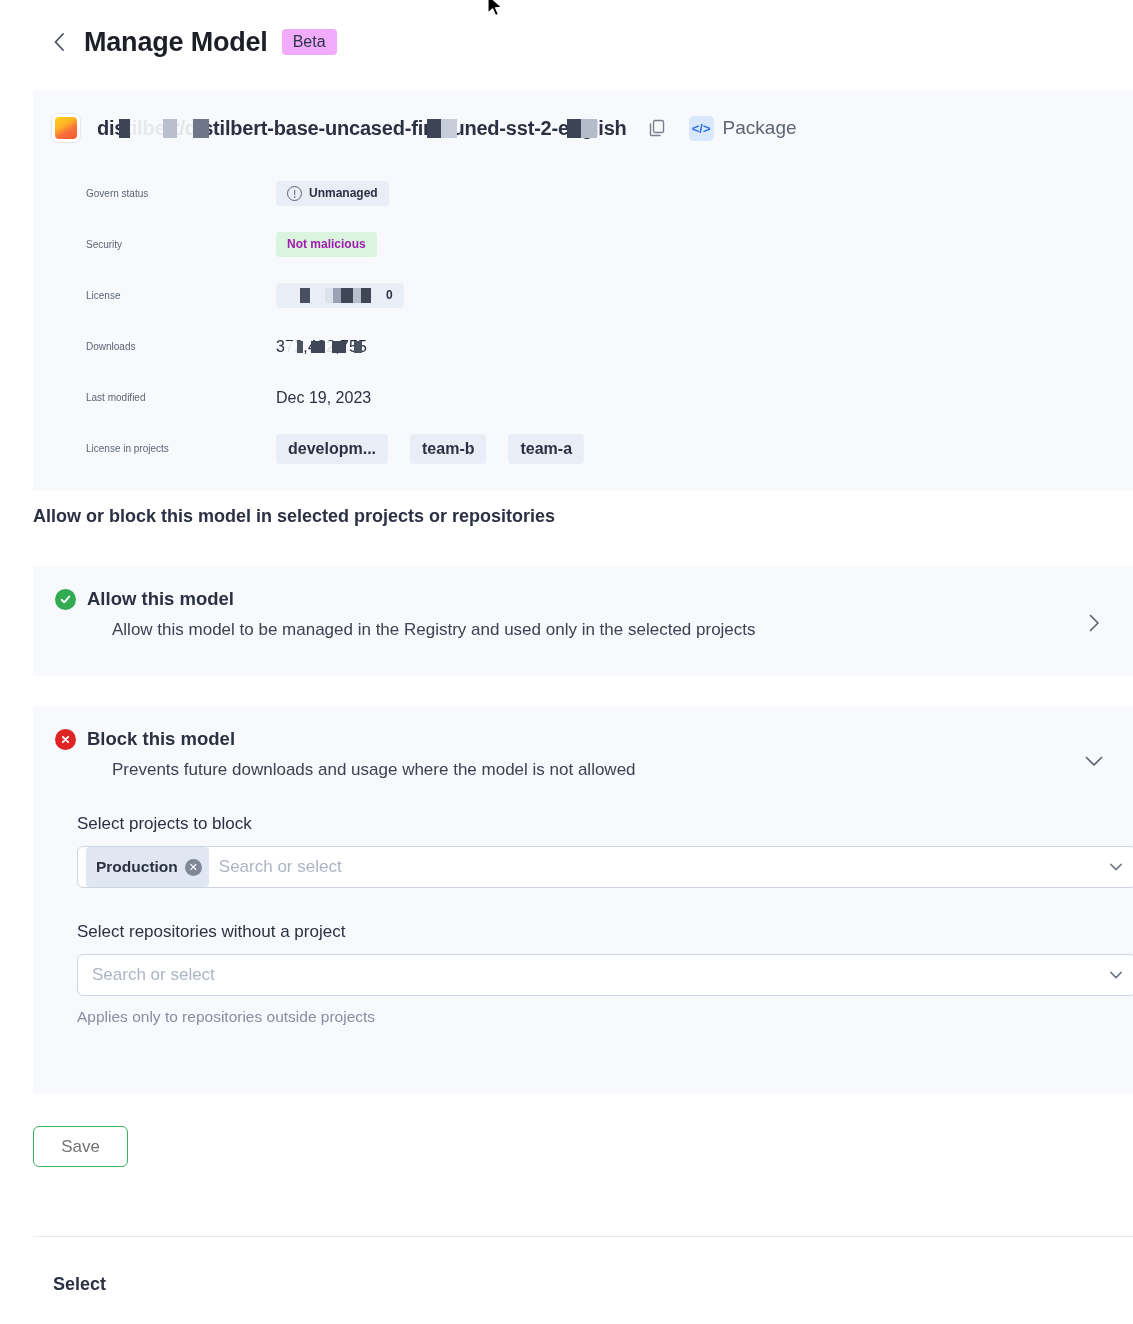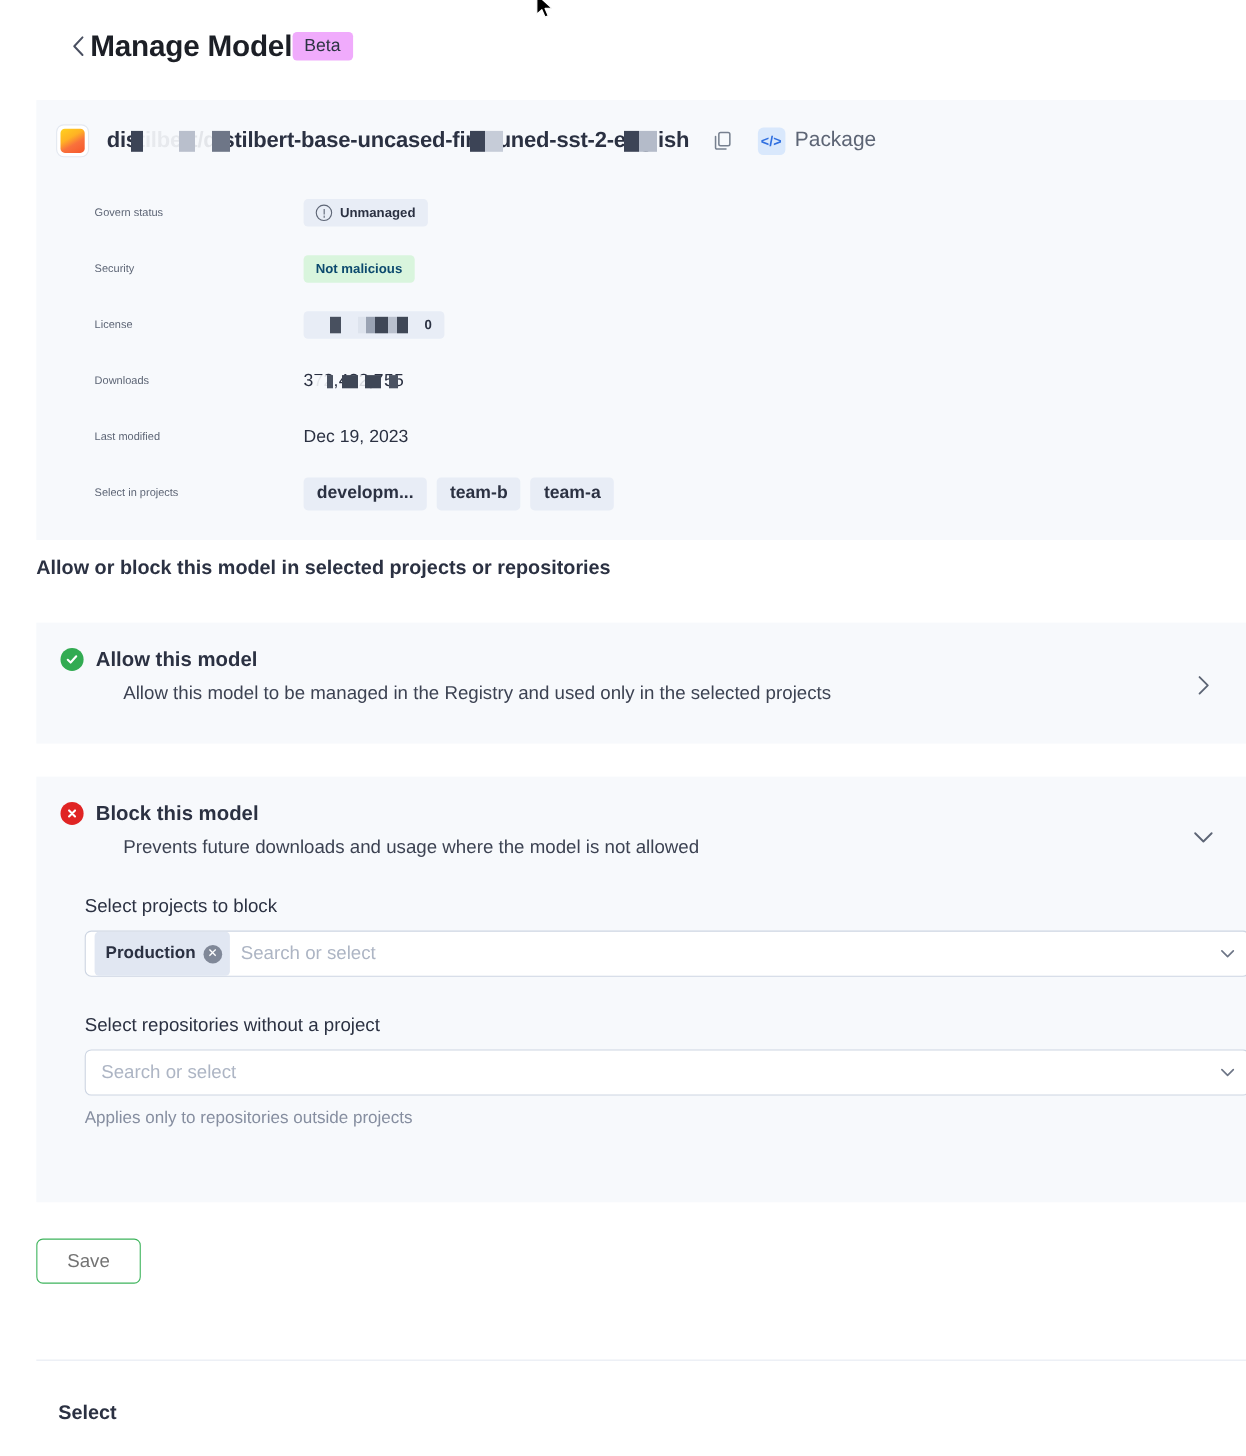--- a/index.html
+++ b/index.html
@@ -14,21 +14,22 @@
     position: relative;
     font-family: "Liberation Sans", sans-serif;
     color: #30343f;
     overflow: hidden;
   }
 
   
   .page-header {
     display: flex;
     align-items: center;
-    padding: 18px 0 0 60px;
+    gap: 14px;
+    padding: 18px 0 0 48px;
     height: 66px;
   }
   .back-chevron {
     width: 22px;
     height: 22px;
     display: flex;
     align-items: center;
     justify-content: center;
     cursor: pointer;
     color: #4a5061;
@@ -168,21 +169,21 @@
     color: #2b3142;
     border-radius: 4px;
     padding: 5px 11px;
     font-size: 12px;
     font-weight: 600;
     display: inline-flex;
     align-items: center;
     gap: 7px;
     line-height: 1.25;
   }
-  .pill.green { background: #d9f5dd; color: #0c4a6e; text-align: center; }
+  .pill.green { background: #d9f5dd; color: #a21caf; text-align: center; }
   .pill.plain { font-weight: 600; }
   .warn-circle {
     width: 15px; height: 15px;
     border: 1.6px solid #5d6575;
     border-radius: 50%;
     position: relative;
     flex: none;
   }
   .warn-circle::before {
     content: "";
@@ -241,21 +242,21 @@
         #4b5362 21px, #4b5362 27px,
         rgba(255,255,255,0) 27px, rgba(255,255,255,0) 35px,
         #3f4756 35px, #3f4756 49px,
         rgba(247,249,252,.85) 49px, rgba(247,249,252,.85) 56px,
         #3f4756 56px, #3f4756 70px,
         rgba(255,255,255,0) 70px, rgba(255,255,255,0) 78px,
         #4b5362 78px, #4b5362 86px,
         rgba(255,255,255,0) 86px);
     pointer-events: none;
   }
-  .tag-list { display: flex; gap: 9px; }
+  .tag-list { display: flex; gap: 22px; }
   .tag {
     background: #e8edf6;
     color: #2b3142;
     border-radius: 4px;
     padding: 6px 12px;
     font-size: 16px;
     font-weight: 600;
   }
 
   
@@ -499,21 +500,21 @@
       <span class="redact-downloads">372,422,755</span>
     </span>
   </div>
 
   <div class="meta-row">
     <span class="meta-label">Last modified</span>
     <span class="meta-value">Dec 19, 2023</span>
   </div>
 
   <div class="meta-row">
-    <span class="meta-label">Select in projects</span>
+    <span class="meta-label">License in projects</span>
     <span class="meta-value">
       <span class="tag-list">
         <span class="tag">developm...</span>
         <span class="tag">team-b</span>
         <span class="tag">team-a</span>
       </span>
     </span>
   </div>
 </div>
 

